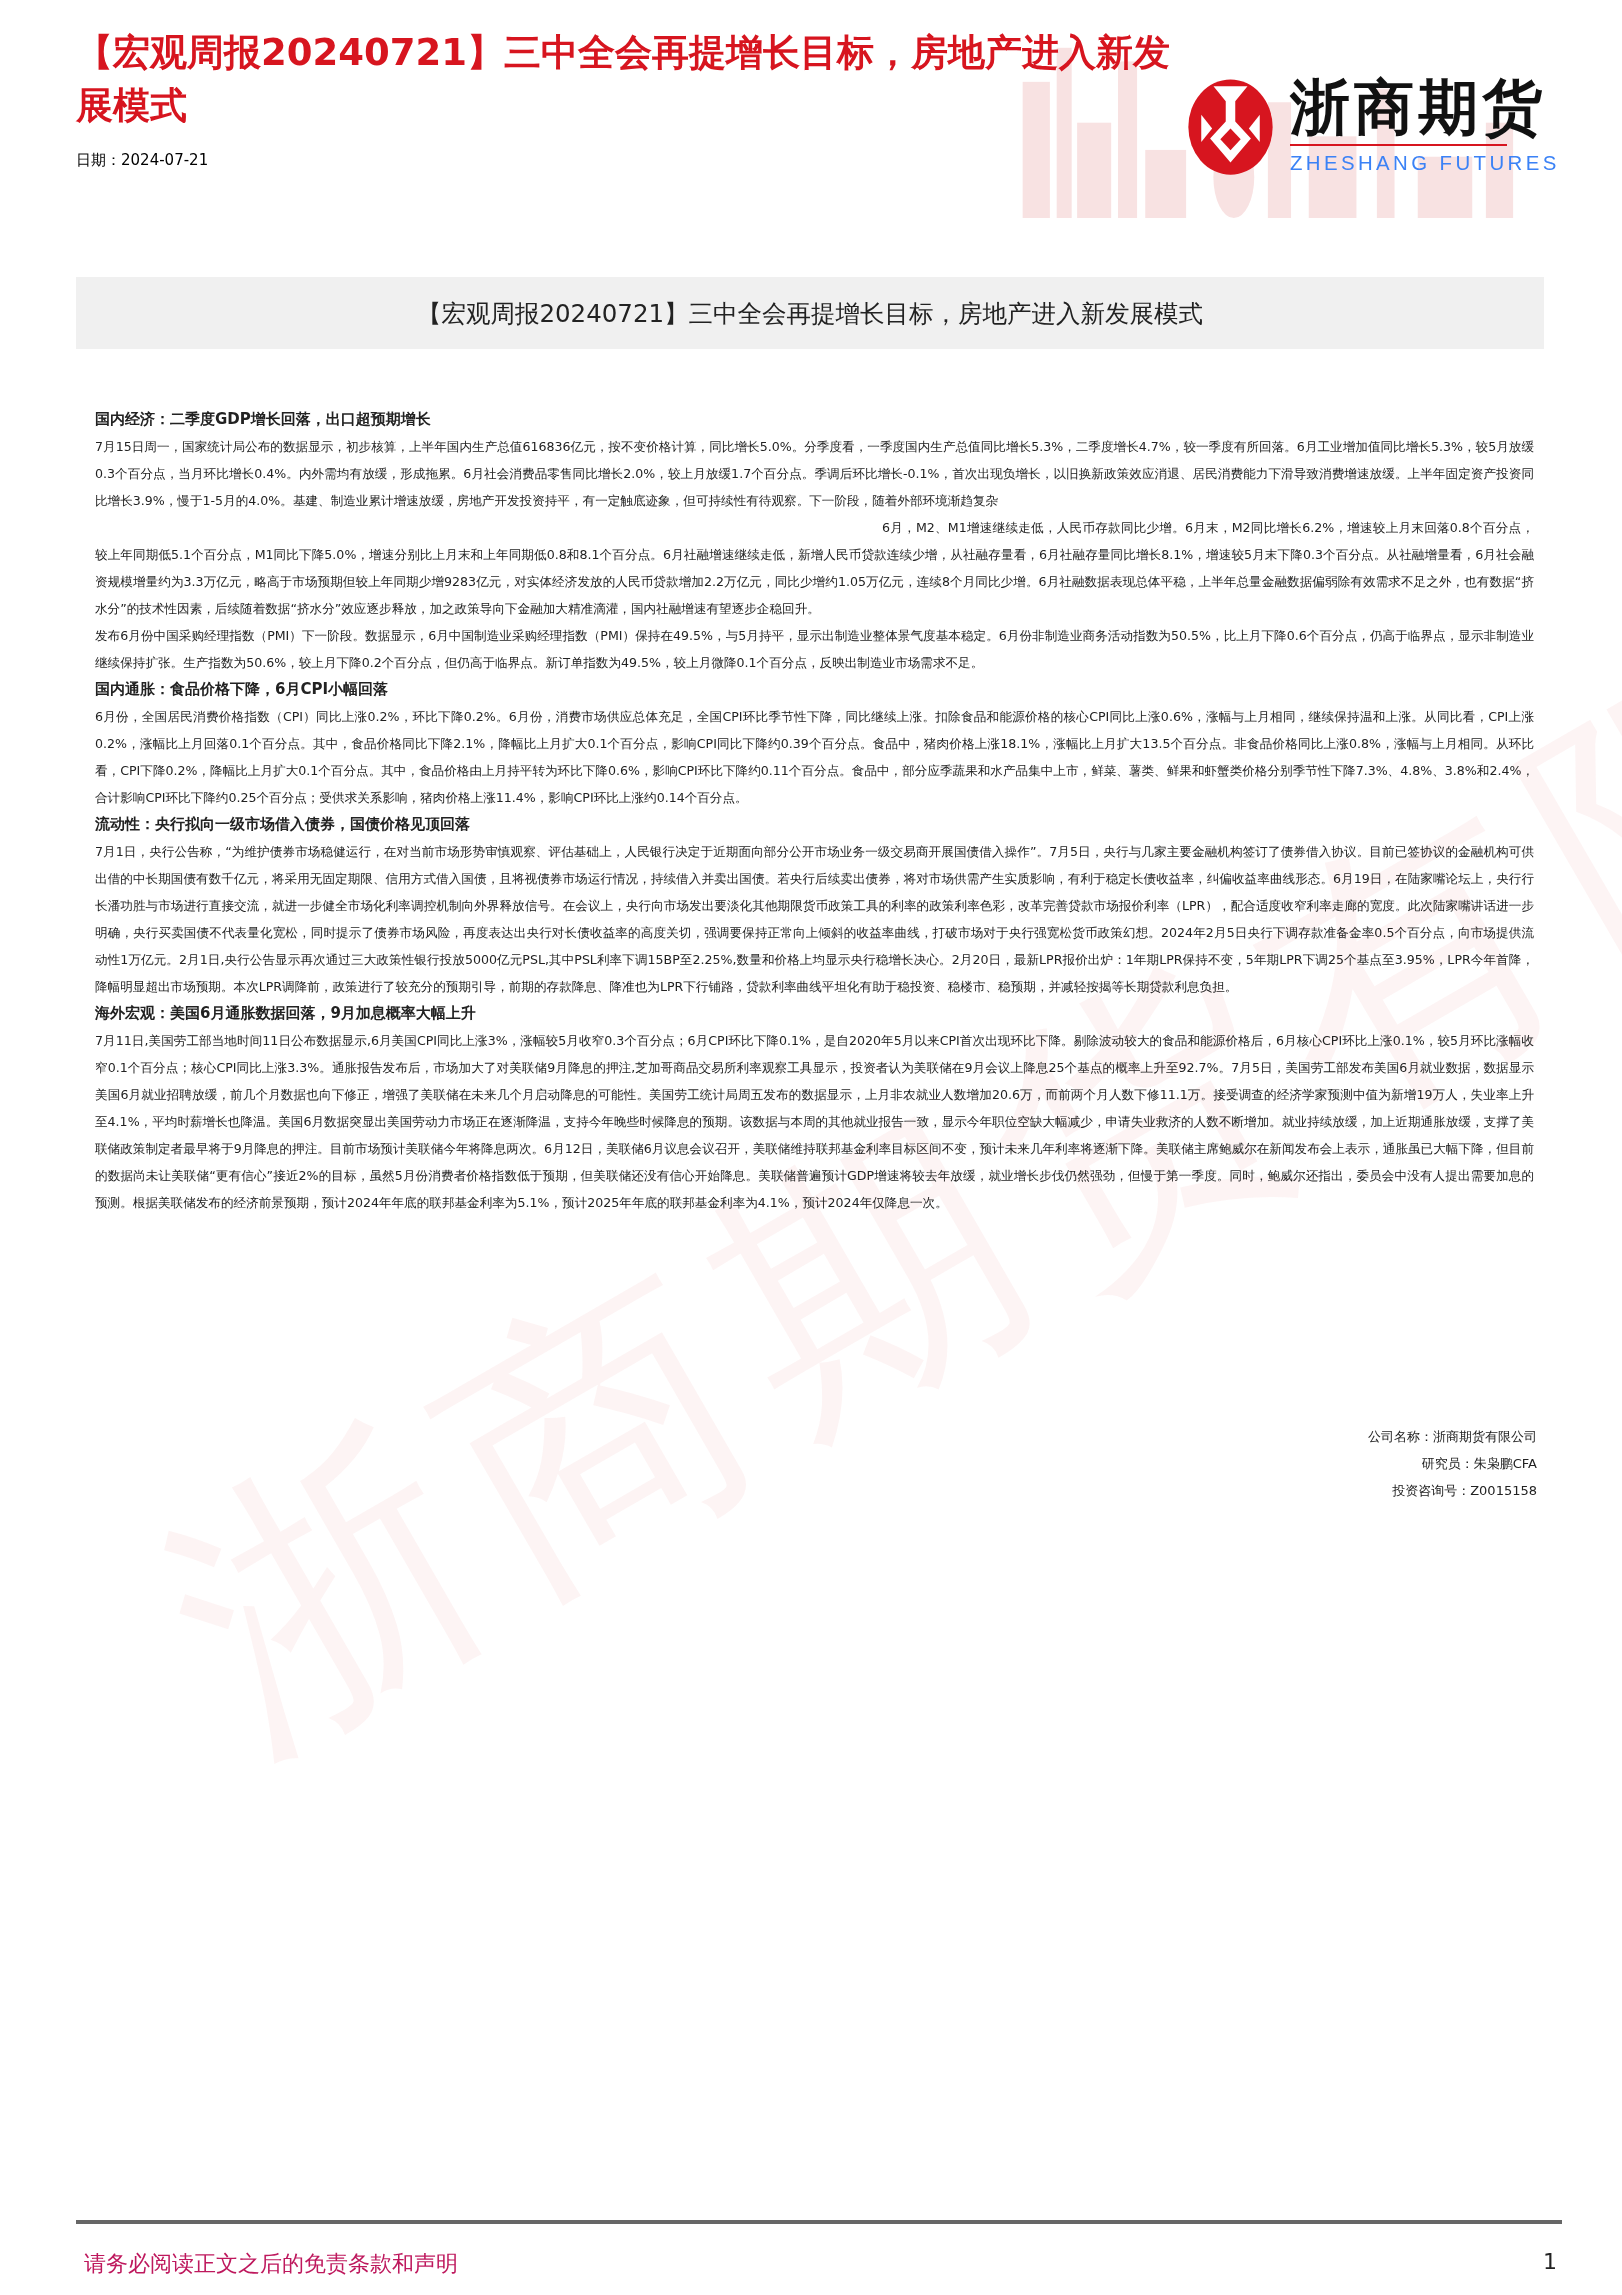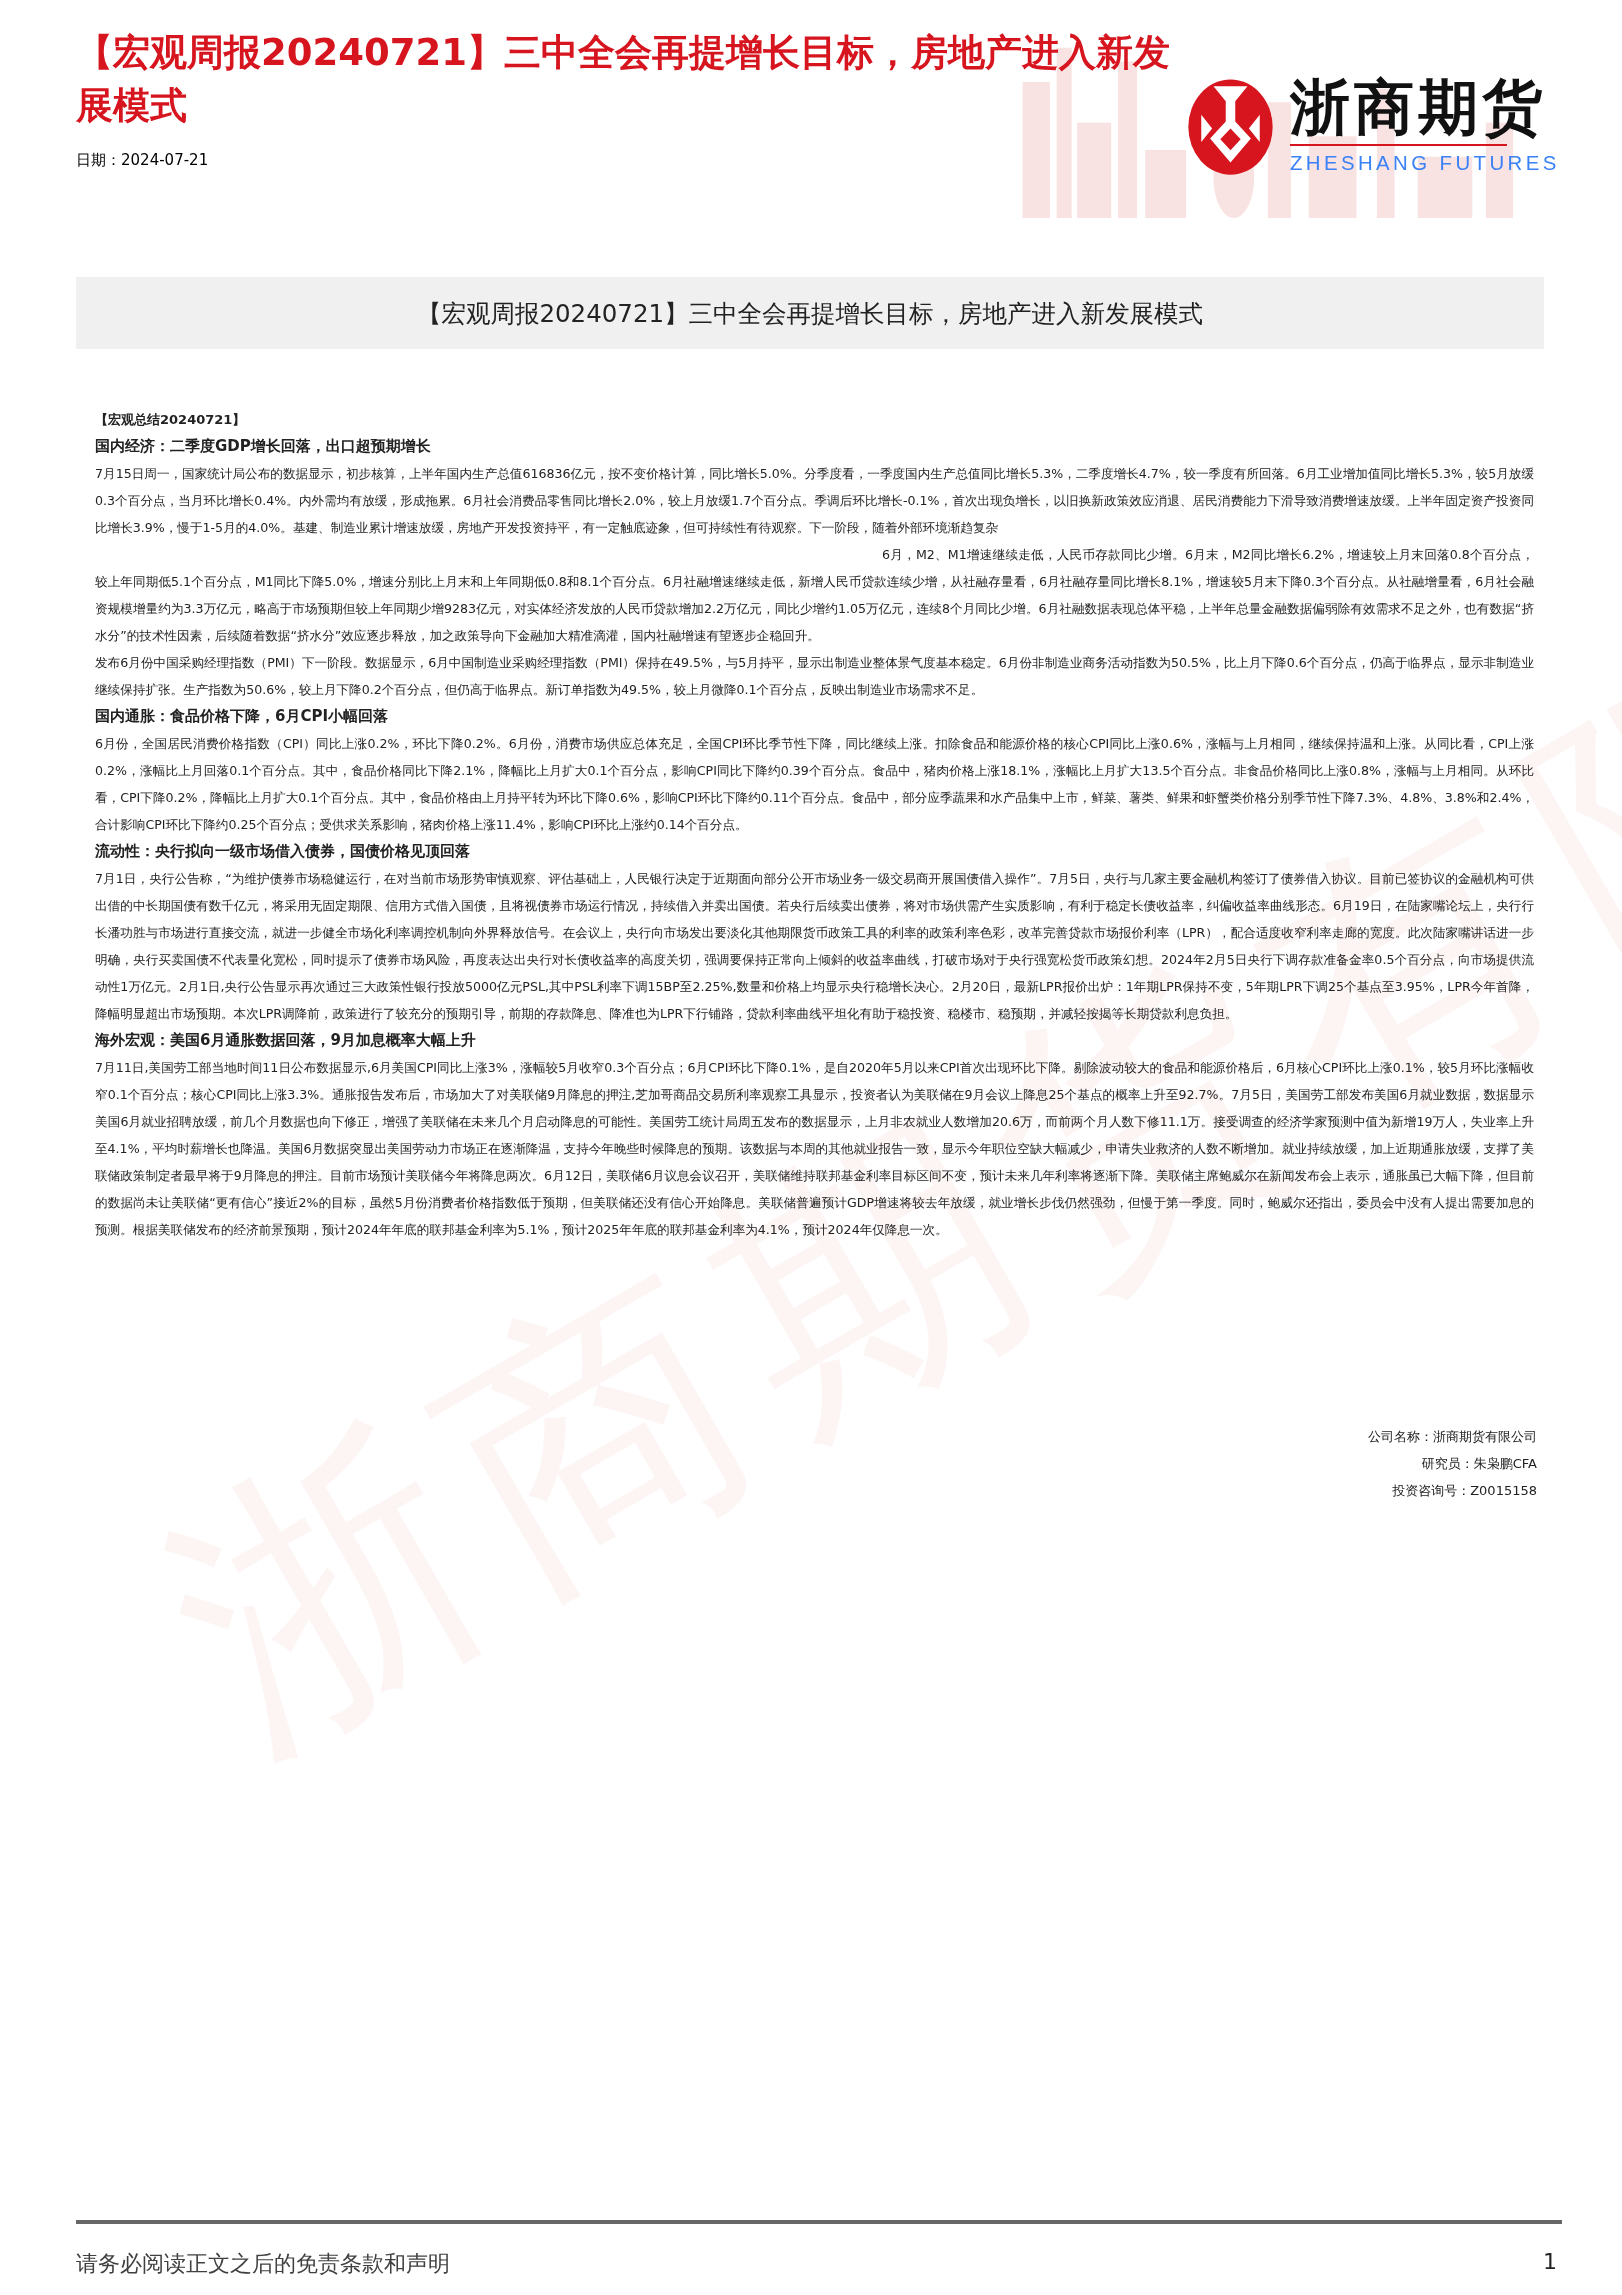--- a/index.html
+++ b/index.html
@@ -49,21 +49,21 @@
   .content .sec-head { font-weight: bold; font-size: 15px; }
   .content p { margin: 0; text-align: justify; text-indent: 0; }
   .signoff {
     position: absolute; right: 85px; top: 1423px; text-align: right; z-index: 2;
     font-size: 13px; line-height: 27px; color: #222;
   }
   .footer-rule {
     position: absolute; left: 76px; top: 2220px; width: 1486px; height: 4.1px; background: #666; z-index: 2;
   }
   .footer-text {
-    position: absolute; left: 76px; top: 2249px; font-size: 22px; color: #404040; z-index: 2;
+    position: absolute; left: 84px; top: 2249px; font-size: 22px; color: #be185d; z-index: 2;
   }
   .page-num {
     position: absolute; right: 65px; top: 2249px; font-size: 22px; color: #222; z-index: 2;
   }
 </style>
 </head>
 <body>
 
 <div class="watermark">浙商期货有限公司</div>
 
@@ -102,21 +102,20 @@
     <div class="logo-rule"></div>
     <span class="logo-en">ZHESHANG FUTURES</span>
   </div>
 </div>
 
 <div class="banner">
   <span>【宏观周报20240721】三中全会再提增长目标，房地产进入新发展模式</span>
 </div>
 
 <div class="content">
-  <p class="summary-title">【宏观总结20240721】</p>
 
   <p class="sec-head">国内经济：二季度GDP增长回落，出口超预期增长</p>
   <p>7月15日周一，国家统计局公布的数据显示，初步核算，上半年国内生产总值616836亿元，按不变价格计算，同比增长5.0%。分季度看，一季度国内生产总值同比增长5.3%，二季度增长4.7%，较一季度有所回落。6月工业增加值同比增长5.3%，较5月放缓0.3个百分点，当月环比增长0.4%。内外需均有放缓，形成拖累。6月社会消费品零售同比增长2.0%，较上月放缓1.7个百分点。季调后环比增长-0.1%，首次出现负增长，以旧换新政策效应消退、居民消费能力下滑导致消费增速放缓。上半年固定资产投资同比增长3.9%，慢于1-5月的4.0%。基建、制造业累计增速放缓，房地产开发投资持平，有一定触底迹象，但可持续性有待观察。下一阶段，随着外部环境渐趋复杂</p>
   <p style="text-indent: 787px;">6月，M2、M1增速继续走低，人民币存款同比少增。6月末，M2同比增长6.2%，增速较上月末回落0.8个百分点，较上年同期低5.1个百分点，M1同比下降5.0%，增速分别比上月末和上年同期低0.8和8.1个百分点。6月社融增速继续走低，新增人民币贷款连续少增，从社融存量看，6月社融存量同比增长8.1%，增速较5月末下降0.3个百分点。从社融增量看，6月社会融资规模增量约为3.3万亿元，略高于市场预期但较上年同期少增9283亿元，对实体经济发放的人民币贷款增加2.2万亿元，同比少增约1.05万亿元，连续8个月同比少增。6月社融数据表现总体平稳，上半年总量金融数据偏弱除有效需求不足之外，也有数据“挤水分”的技术性因素，后续随着数据“挤水分”效应逐步释放，加之政策导向下金融加大精准滴灌，国内社融增速有望逐步企稳回升。</p>
   <p>发布6月份中国采购经理指数（PMI）下一阶段。数据显示，6月中国制造业采购经理指数（PMI）保持在49.5%，与5月持平，显示出制造业整体景气度基本稳定。6月份非制造业商务活动指数为50.5%，比上月下降0.6个百分点，仍高于临界点，显示非制造业继续保持扩张。生产指数为50.6%，较上月下降0.2个百分点，但仍高于临界点。新订单指数为49.5%，较上月微降0.1个百分点，反映出制造业市场需求不足。</p>
 
   <p class="sec-head">国内通胀：食品价格下降，6月CPI小幅回落</p>
   <p>6月份，全国居民消费价格指数（CPI）同比上涨0.2%，环比下降0.2%。6月份，消费市场供应总体充足，全国CPI环比季节性下降，同比继续上涨。扣除食品和能源价格的核心CPI同比上涨0.6%，涨幅与上月相同，继续保持温和上涨。从同比看，CPI上涨0.2%，涨幅比上月回落0.1个百分点。其中，食品价格同比下降2.1%，降幅比上月扩大0.1个百分点，影响CPI同比下降约0.39个百分点。食品中，猪肉价格上涨18.1%，涨幅比上月扩大13.5个百分点。非食品价格同比上涨0.8%，涨幅与上月相同。从环比看，CPI下降0.2%，降幅比上月扩大0.1个百分点。其中，食品价格由上月持平转为环比下降0.6%，影响CPI环比下降约0.11个百分点。食品中，部分应季蔬果和水产品集中上市，鲜菜、薯类、鲜果和虾蟹类价格分别季节性下降7.3%、4.8%、3.8%和2.4%，合计影响CPI环比下降约0.25个百分点；受供求关系影响，猪肉价格上涨11.4%，影响CPI环比上涨约0.14个百分点。</p>
 
   <p class="sec-head">流动性：央行拟向一级市场借入债券，国债价格见顶回落</p>

